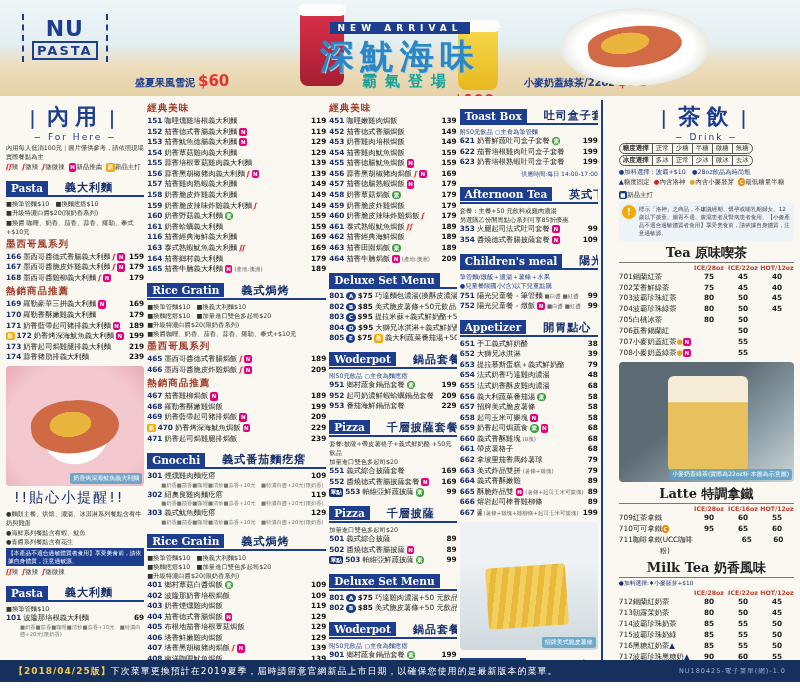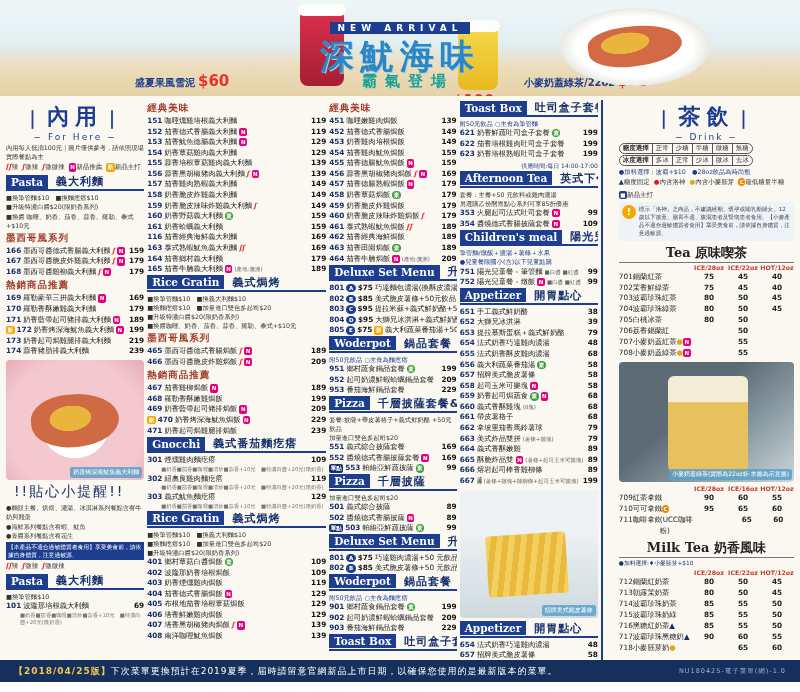--- a/index.html
+++ b/index.html
@@ -33,21 +33,21 @@
            background:radial-gradient(ellipse at 40% 40%,#e9b53c 0 30%,#d26a45 31% 70%,#b94a2e 100%);transform:rotate(-8deg);}
   
   .cols{display:flex;justify-content:space-between;padding:4px 6px 0 6px;gap:3px;height:566px;overflow:hidden;}
   .col{overflow:hidden;}
   .c1{width:142px;} .c2{width:184px;} .c3{width:131px;} .c4{width:142px;} .c5{width:180px;border-left:2px solid #1d3d8f;padding-left:16px;}
   
   .big{color:#1d3d8f;text-align:center;margin:2px 0 1px;}
   .big .t{font-size:22px;font-weight:bold;letter-spacing:6px;font-family:"DejaVu Serif","Liberation Serif",serif;}
   .big .t:before,.big .t:after{content:"｜";font-size:18px;}
   .big .s{font-size:9px;letter-spacing:2px;}
-  .banner{display:flex;align-items:center;gap:8px;border-bottom:2px solid #1d3d8f;margin:0 0 2px;}
+  .banner{display:flex;align-items:center;gap:17px;border-bottom:2px solid #1d3d8f;margin:8px 0 2px;}
   .banner .en{background:#1d3d8f;color:#fff;font-family:"DejaVu Serif","Liberation Serif",serif;
               font-size:10.5px;font-weight:bold;padding:1px 5px;white-space:nowrap;}
   .banner .zh{color:#17306e;font-weight:bold;font-size:11px;letter-spacing:1px;white-space:nowrap;}
   .subhead{color:#a03a28;font-weight:bold;font-size:9.5px;margin:2px 0 1px;letter-spacing:1px;}
   .note{font-size:6.3px;color:#333;line-height:1.45;}
   .note.blue{color:#1d3d8f;}
   .snote{font-size:6px;color:#1d3d8f;text-align:right;margin-top:2px;}
   .row{display:flex;align-items:baseline;gap:2px;font-size:7.3px;line-height:1.45;}
   .row .n{font-weight:bold;color:#17306e;white-space:nowrap;}
   .row .t{color:#222;white-space:nowrap;overflow:hidden;}
@@ -98,20 +98,24 @@
   .foot{position:absolute;left:0;bottom:10px;width:800px;height:22px;background:#16305e;color:#fff;
         display:flex;align-items:center;padding:0 14px;box-sizing:border-box;font-size:9px;letter-spacing:1px;}
   .foot .hl{color:#f5c84c;font-weight:bold;}
   .foot .ver{margin-left:auto;font-size:6.5px;color:#9fb3d9;}
   .strip{position:absolute;left:0;bottom:0;width:800px;height:10px;background:#fff;}
 </style>
 </head>
 <body>
 
 <div class="hdr">
+  <div class="logo">
+    <div class="nu">NU</div>
+    <div class="pa">PASTA</div>
+  </div>
   <div class="cup red"></div>
   <div class="cup yel"></div>
   <div class="promo p1"><span>盛夏果風雪泥</span><b>$60</b></div>
   <div class="promo p2"><span>小麥奶蓋綠茶/22oz</span><b>$55</b></div>
   <div class="ribbon2">NEW ARRIVAL</div>
   <div class="btitle">深魷海味</div>
   <div class="bsub">霸氣登場</div>
   <div class="plate">
       <i></i>
     </div>
@@ -1044,20 +1048,21 @@
         <span class="bdg b-new">N</span>
         <span class="sp"></span>
         <span class="v"></span>
         <span class="v">55</span>
         <span class="v"></span>
       </div>
       <div class="img latte">
         <i></i>
         <span class="cap">小麥奶蓋綠茶(實際為22oz杯·本圖為示意圖)</span>
       </div>
+      <div class="dsec">Latte 特調拿鐵</div>
       <div class="dcols">
         <span>ICE/28oz</span>
         <span>ICE/16oz</span>
         <span>HOT/12oz</span>
       </div>
       <div class="drow">
         <span class="n row n">709 </span>
         <span class="t">紅茶拿鐵</span>
         <span class="sp"></span>
         <span class="v">90</span>

